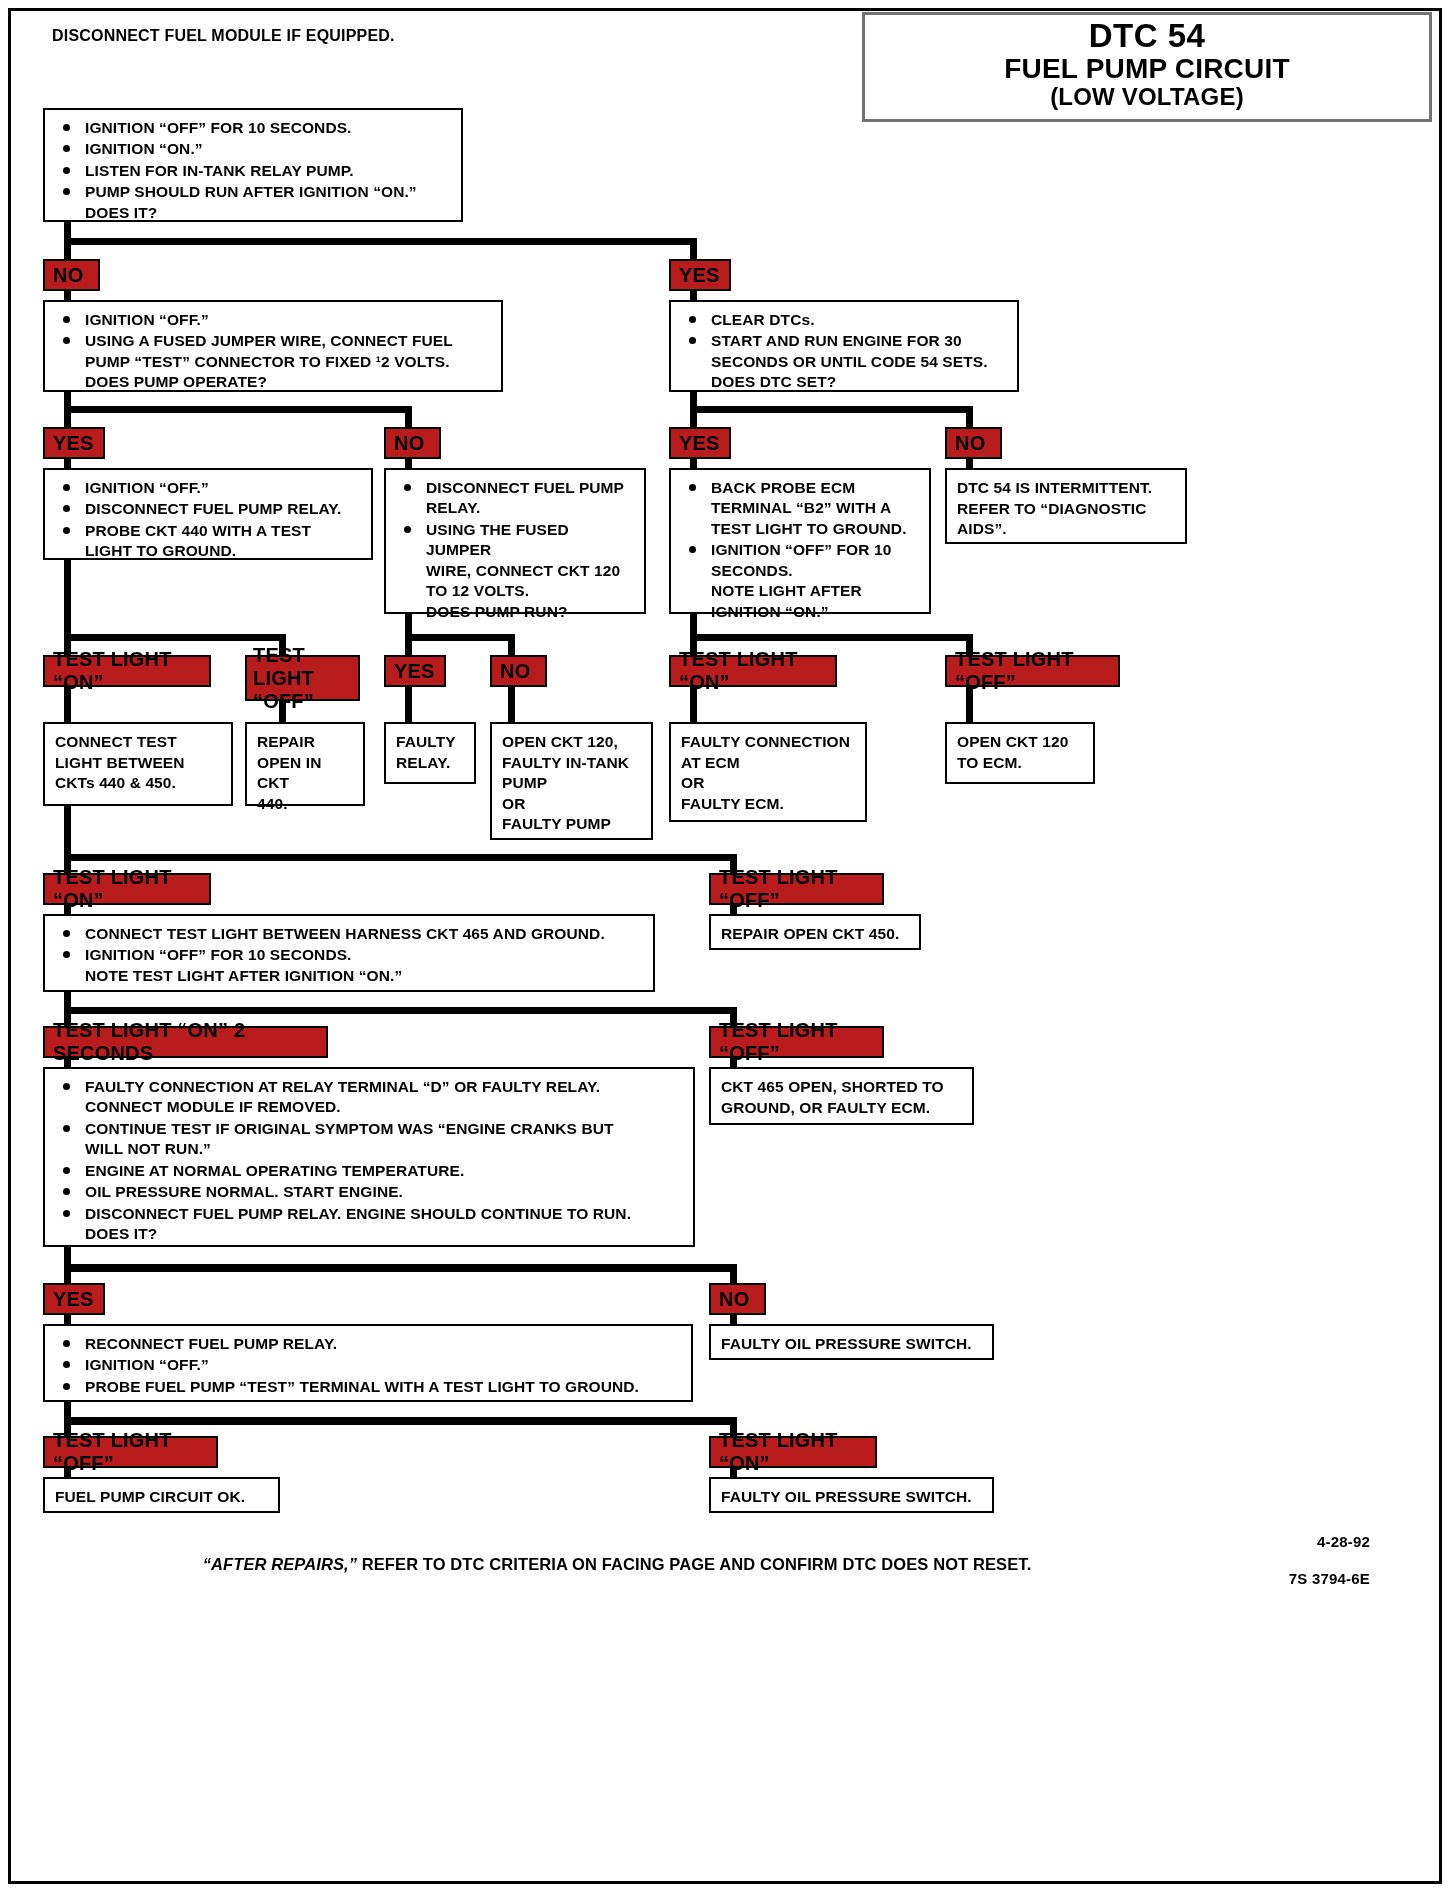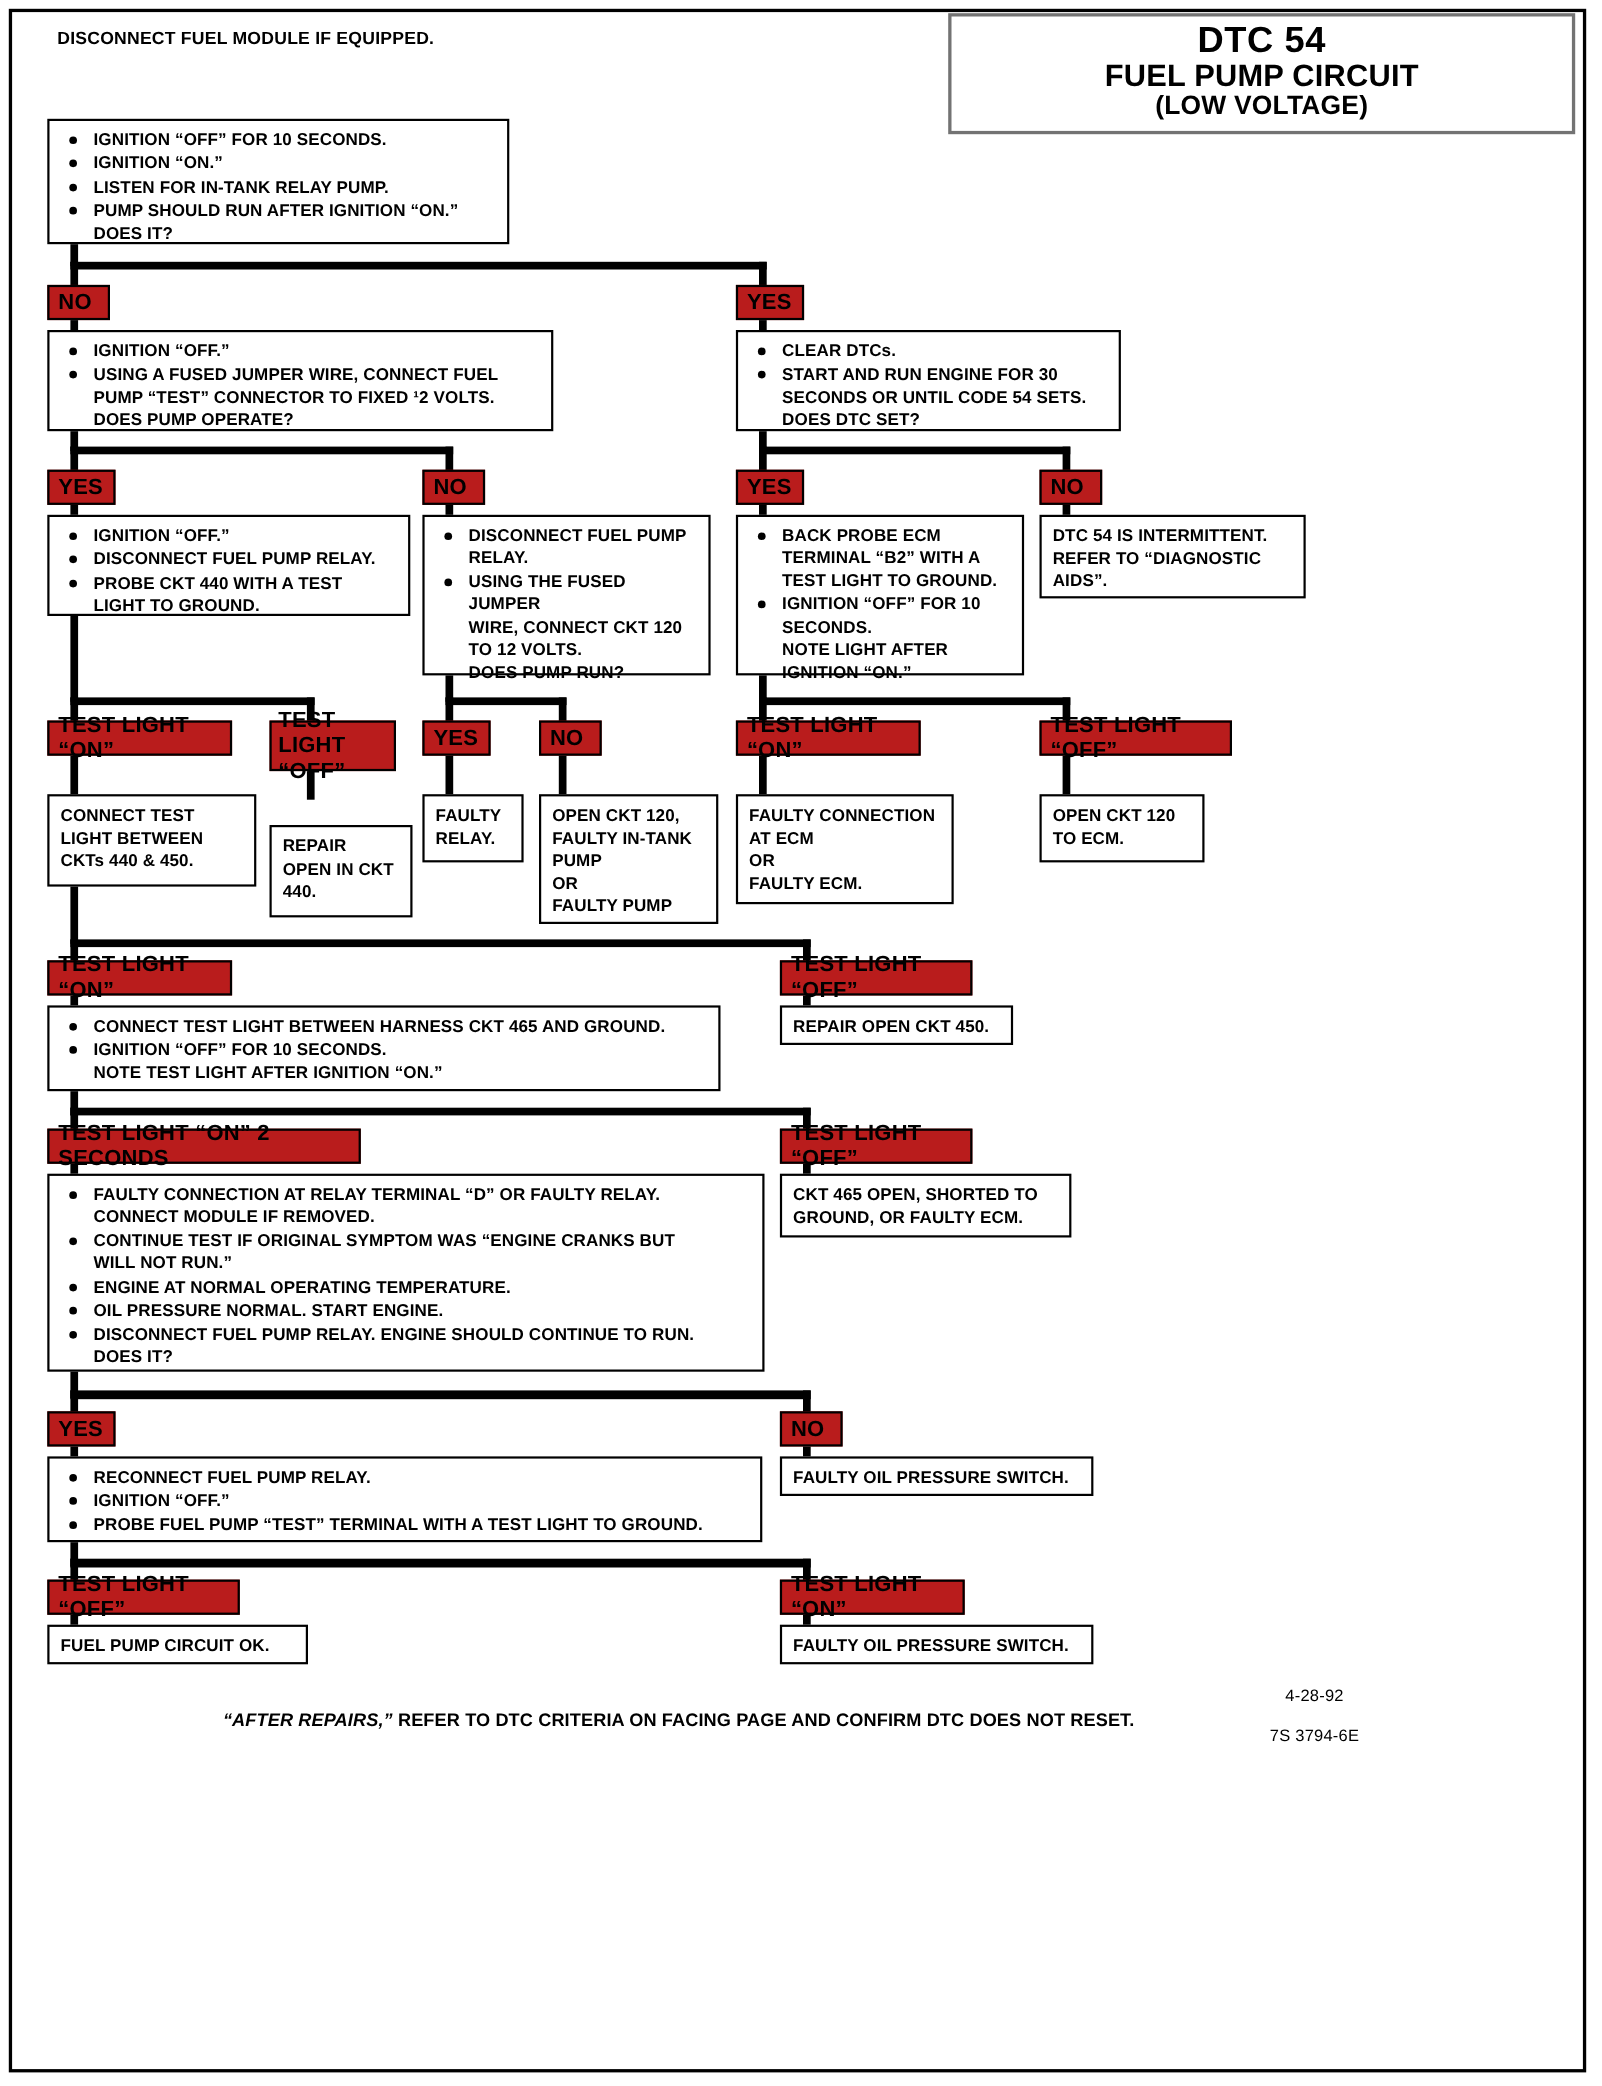--- a/index.html
+++ b/index.html
@@ -89,21 +89,21 @@
 
   
   .hline{background:#000;}
   .vline{background:#000;}
 
   .footer-note{
     font-size:16.5px;font-weight:bold;text-align:center;letter-spacing:.1px;
   }
   .footer-note i{font-style:italic;}
   .stamp{
-    font-size:15px;font-weight:normal;text-align:center;line-height:1.25;
+    font-size:15px;font-weight:bold;text-align:right;line-height:1.25;
     letter-spacing:.2px;white-space:pre-line;
   }
 </style>
 </head>
 <body>
 
 <div id="page">
   <div class="page-border abs"></div>
 
   <div class="note-top abs" style="left:52px;top:27px;">DISCONNECT FUEL MODULE IF EQUIPPED.</div>
@@ -242,21 +242,21 @@
   <div class="lbox abs" style="left:669px;top:655px;width:168px;height:32px;">TEST LIGHT “ON”</div>
   <div class="vline abs" style="left:690px;top:687px;width:7px;height:40px;"></div>
 
   <div class="lbox abs" style="left:945px;top:655px;width:175px;height:32px;">TEST LIGHT “OFF”</div>
   <div class="vline abs" style="left:966px;top:687px;width:7px;height:40px;"></div>
 
   <div class="pbox plain abs" style="left:43px;top:722px;width:190px;height:84px;">CONNECT TEST
 LIGHT BETWEEN
 CKTs 440 &amp; 450.</div>
 
-  <div class="pbox plain abs" style="left:245px;top:722px;width:130px;height:84px;margin-top:28px;">REPAIR
+  <div class="pbox plain abs" style="left:245px;top:722px;width:120px;height:84px;">REPAIR
 OPEN IN CKT
 440.</div>
 
   <div class="pbox plain abs" style="left:384px;top:722px;width:92px;height:62px;">FAULTY
 RELAY.</div>
 
   <div class="pbox plain abs" style="left:490px;top:722px;width:163px;height:118px;">OPEN CKT 120,
 FAULTY IN-TANK
 PUMP
 OR

